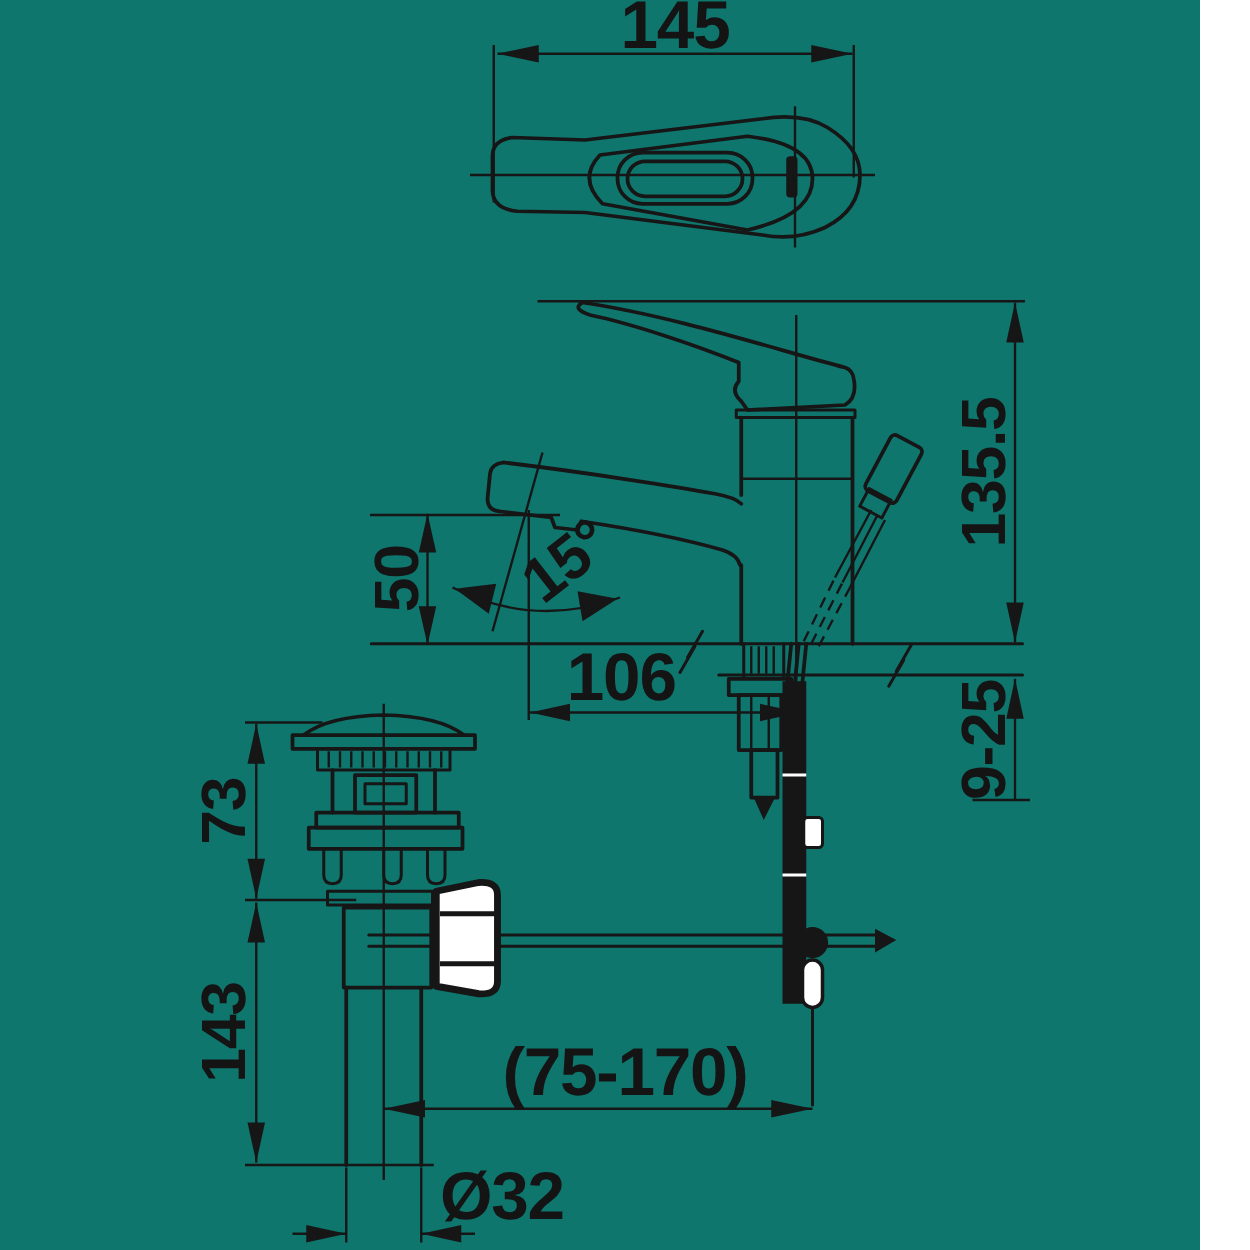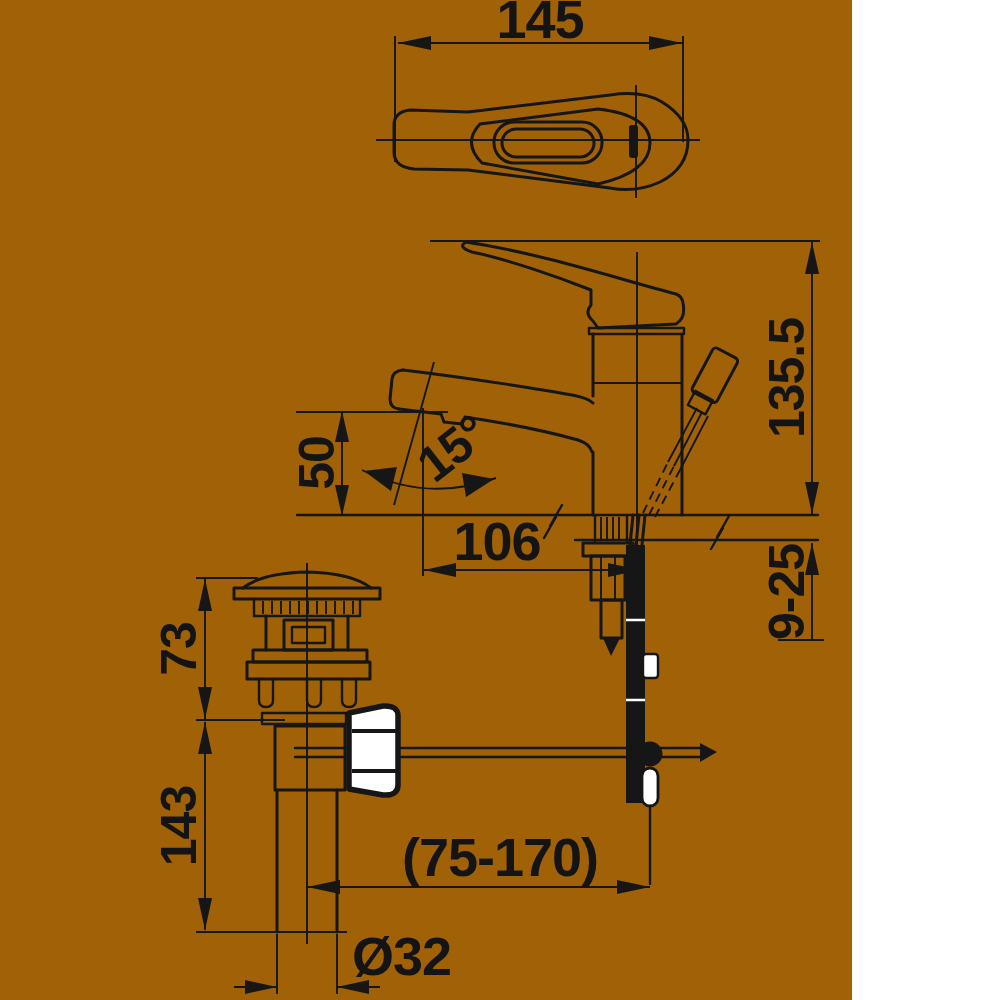--- a/index.html
+++ b/index.html
@@ -1,16 +1,16 @@
 <!DOCTYPE html>
 <html><head>
 <meta charset="utf-8">
 <style>
   html,body{margin:0;padding:0;background:#fff;}
-  .stage{position:relative;width:852px;height:1000px;background:#a16207;overflow:hidden;}
+  .stage{position:relative;width:960px;height:1000px;background:#0f766e;overflow:hidden;}
   svg{display:block;}
   .ln  {stroke:#161616;stroke-width:3;fill:none;stroke-linecap:round;stroke-linejoin:round;}
   .ln2 {stroke:#161616;stroke-width:2.4;fill:none;stroke-linecap:round;stroke-linejoin:round;}
   .thin{stroke:#161616;stroke-width:1.9;fill:none;stroke-linecap:butt;}
   .bold{stroke:#161616;stroke-width:5.5;fill:#fff;stroke-linejoin:round;}
   .fill{fill:#161616;stroke:none;}
   .wfill{fill:#fff;}
   .dim-text{font-family:"Liberation Sans","DejaVu Sans",sans-serif;font-weight:700;
             fill:#141414;letter-spacing:-1px;}
   .fs56{font-size:54px;} .fs52{font-size:50px;}

